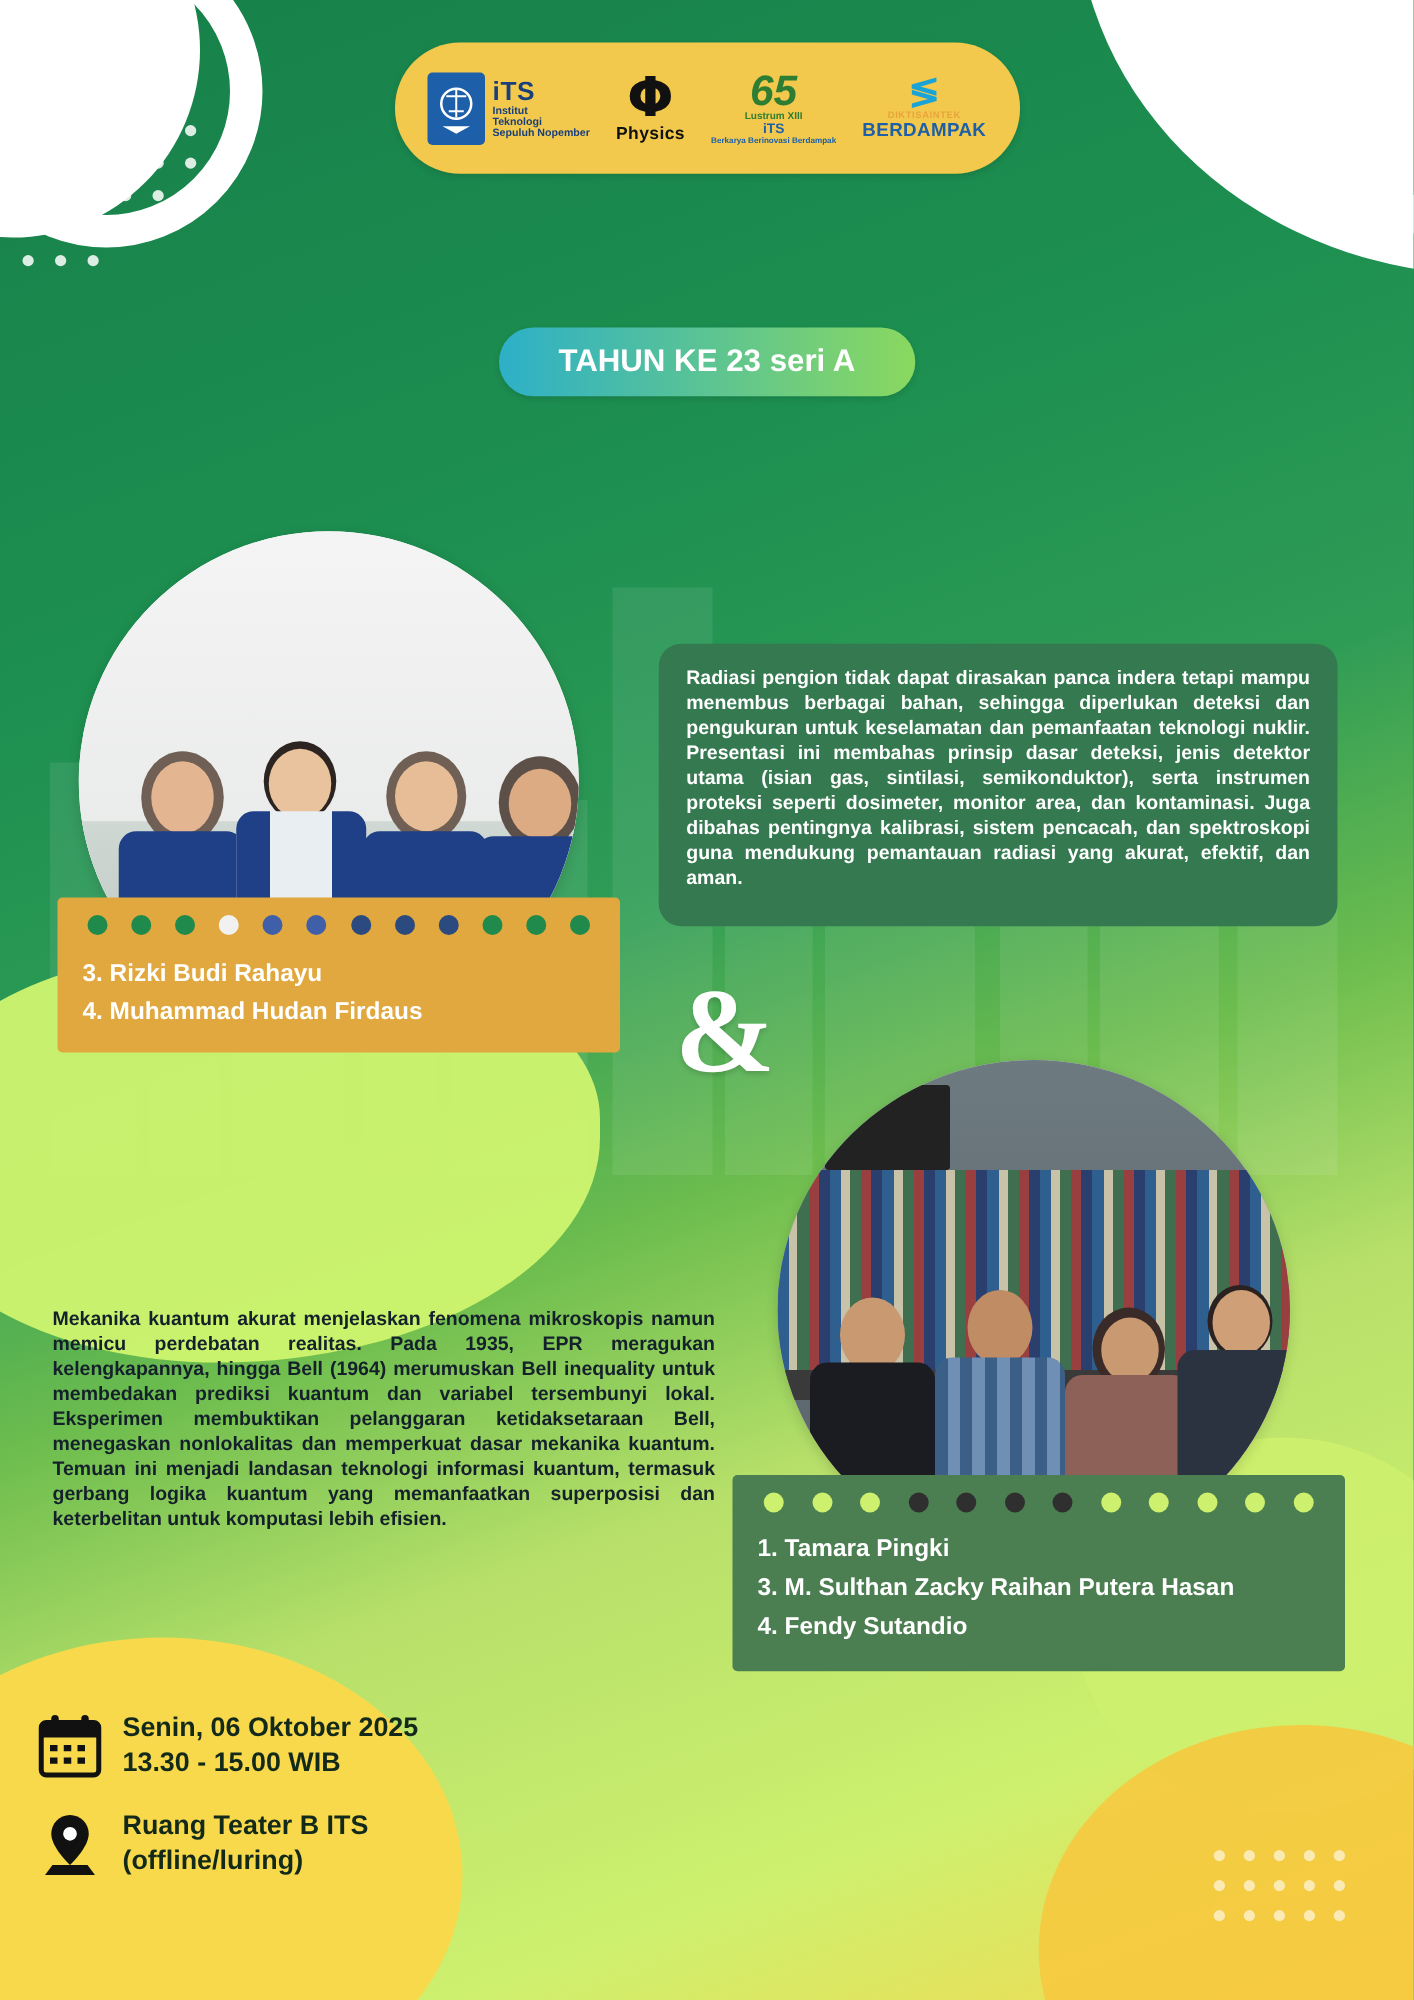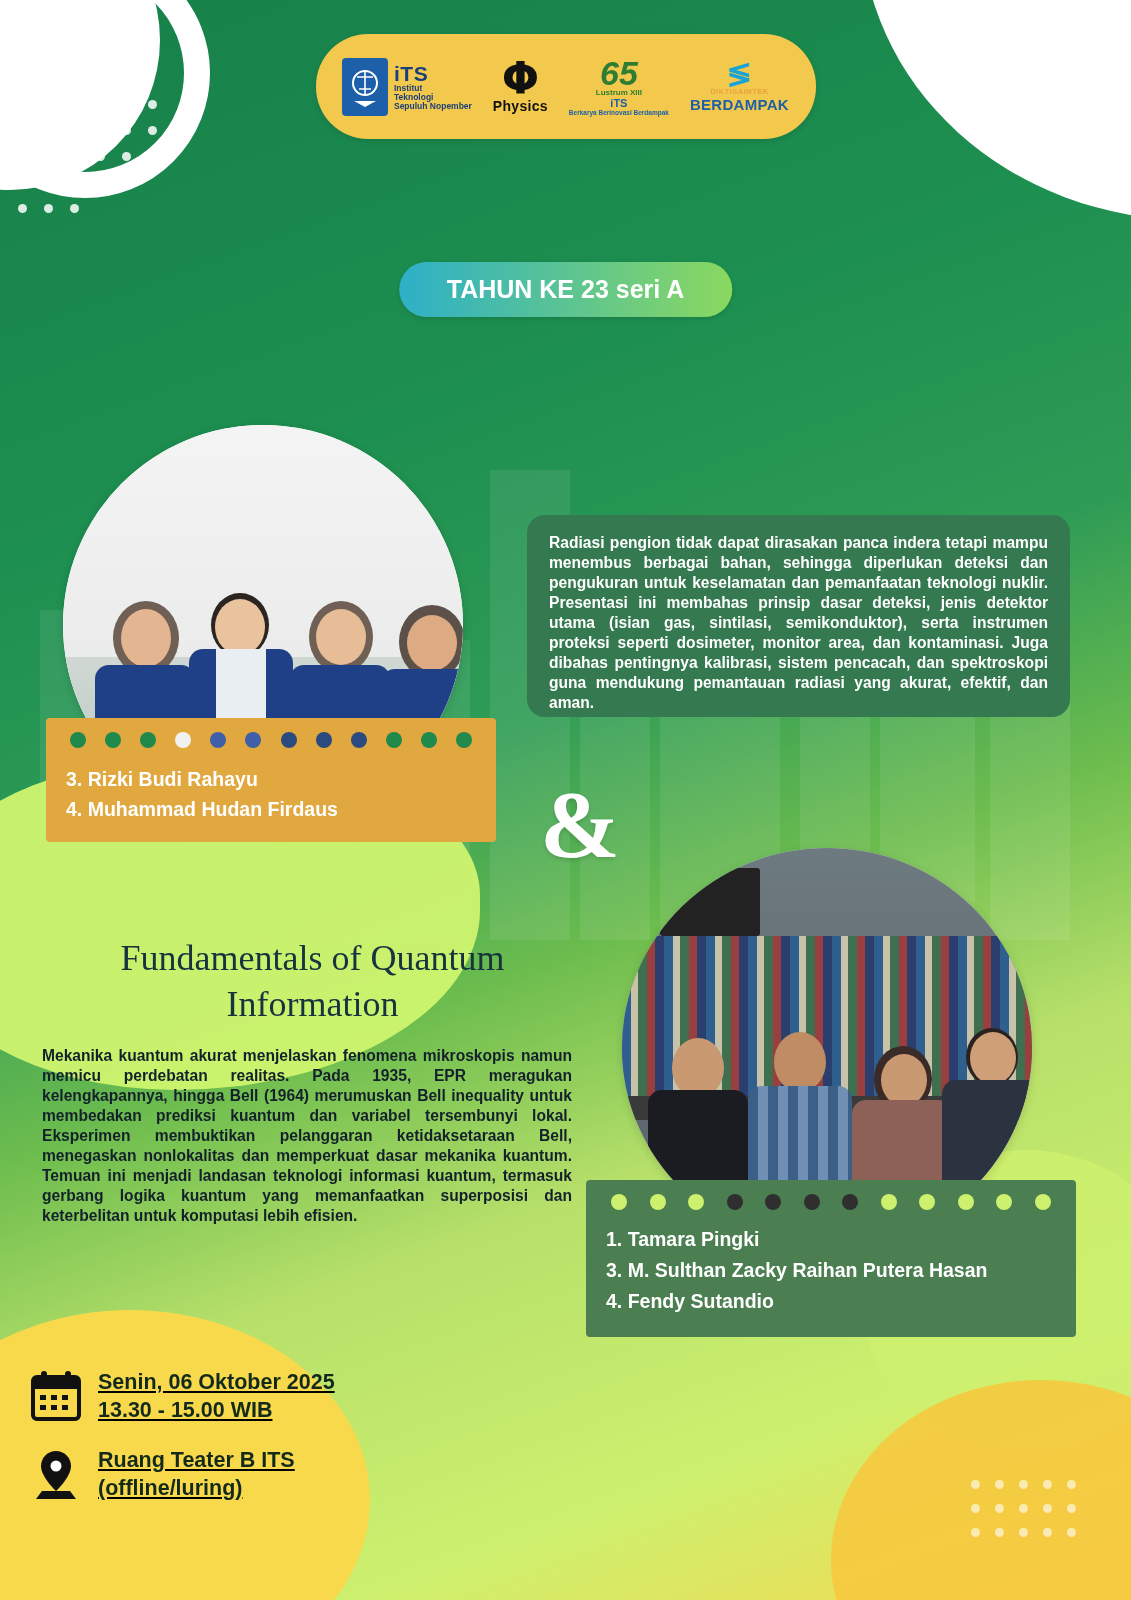--- a/index.html
+++ b/index.html
@@ -116,21 +116,21 @@
   
   .topic1-title {
     position:absolute; left:520px; top:415px; width:520px;
     text-align:center; color:#ffffff;
     font-family:"Liberation Serif", serif; font-size:38px; line-height:44px;
     text-shadow:0 2px 3px rgba(0,0,0,.18);
   }
   .topic1-box {
     position:absolute; left:527px; top:515px; width:543px;
     background:#34794f; color:#ffffff; border-radius:18px;
-    padding:18px 22px 4px; font-size:15.6px; line-height:20px;
+    padding:18px 22px 28px; font-size:15.6px; line-height:20px;
     text-align:justify; font-weight:bold;
   }
   .photo1 {
     position:absolute; left:63px; top:425px; width:400px;height:400px;
     border-radius:50%; overflow:hidden;
     background:#ffffff;
     box-shadow:0 3px 10px rgba(0,0,0,.15);
   }
   .names1 {
     position:absolute; left:46px; top:718px; width:450px;
@@ -168,21 +168,21 @@
   }
   .names2 {
     position:absolute; left:586px; top:1180px; width:490px;
     background:#4b7f52; border-radius:4px;
     padding:44px 20px 20px 20px; color:#ffffff; font-weight:bold;
     font-size:19.5px; line-height:31px;
   }
 
   
   .footer { position:absolute; left:30px; bottom:76px; }
-  .frow { display:flex; align-items:center; gap:16px; margin-bottom:22px;text-decoration:underline; }
+  .frow { display:flex; align-items:flex-end; gap:16px; margin-bottom:22px; }
   .frow .txt { color:#132a1a; font-weight:bold; font-size:21.5px; line-height:28px;}
   .ic { width:52px; height:54px; flex:0 0 52px; }
   .ic svg { width:52px; height:54px; display:block; }
 
   
   .ph-bg { position:absolute; inset:0; }
   .person { position:absolute; bottom:0; }
   .head { border-radius:50%; position:absolute; }
   .body { position:absolute; border-radius:14px 14px 0 0; }
 </style>
@@ -351,21 +351,20 @@
       <i style="background:#1f8a4c"></i>
         <i style="background:#1f8a4c"></i>
         <i style="background:#1f8a4c"></i>
     </div>
     <div>3. Rizki Budi Rahayu</div>
     <div>4. Muhammad Hudan Firdaus</div>
   </div>
 
   <div class="amp">&amp;</div>
 
-  <div class="topic2-title">Fundamentals of Quantum Information</div>
   <div class="topic2-body">Mekanika kuantum akurat menjelaskan fenomena mikroskopis namun memicu perdebatan realitas. Pada 1935, EPR meragukan kelengkapannya, hingga Bell (1964) merumuskan Bell inequality untuk membedakan prediksi kuantum dan variabel tersembunyi lokal. Eksperimen membuktikan pelanggaran ketidaksetaraan Bell, menegaskan nonlokalitas dan memperkuat dasar mekanika kuantum. Temuan ini menjadi landasan teknologi informasi kuantum, termasuk gerbang logika kuantum yang memanfaatkan superposisi dan keterbelitan untuk komputasi lebih efisien.</div>
 
   <div class="photo2">
     <div class="ph-bg" style="background:linear-gradient(#6d7a80,#586268)"></div>
     <div class="ph-bg" style="left:0;top:22%;height:42%;background:repeating-linear-gradient(90deg,#2f5f8f 0 9px,#c8c2a8 9px 16px,#3f6f4f 16px 25px,#9a3f3f 25px 33px,#2b3f6f 33px 42px)"></div>
     <div class="ph-bg" style="left:0;top:62%;height:6%;background:#3a3a3a"></div>
     <div class="ph-bg" style="left:38px;top:5%;width:100px;height:17%;background:#222;border-radius:3px"></div>
     <div class="person" style="left:24px;bottom:0;width:104px;height:230px">
       <div class="head" style="left:26px;bottom:150px;width:52px;height:60px;background:#c99a72"></div>
       <div class="body" style="left:2px;bottom:0;width:100px;height:158px;background:#1b1b22"></div>

